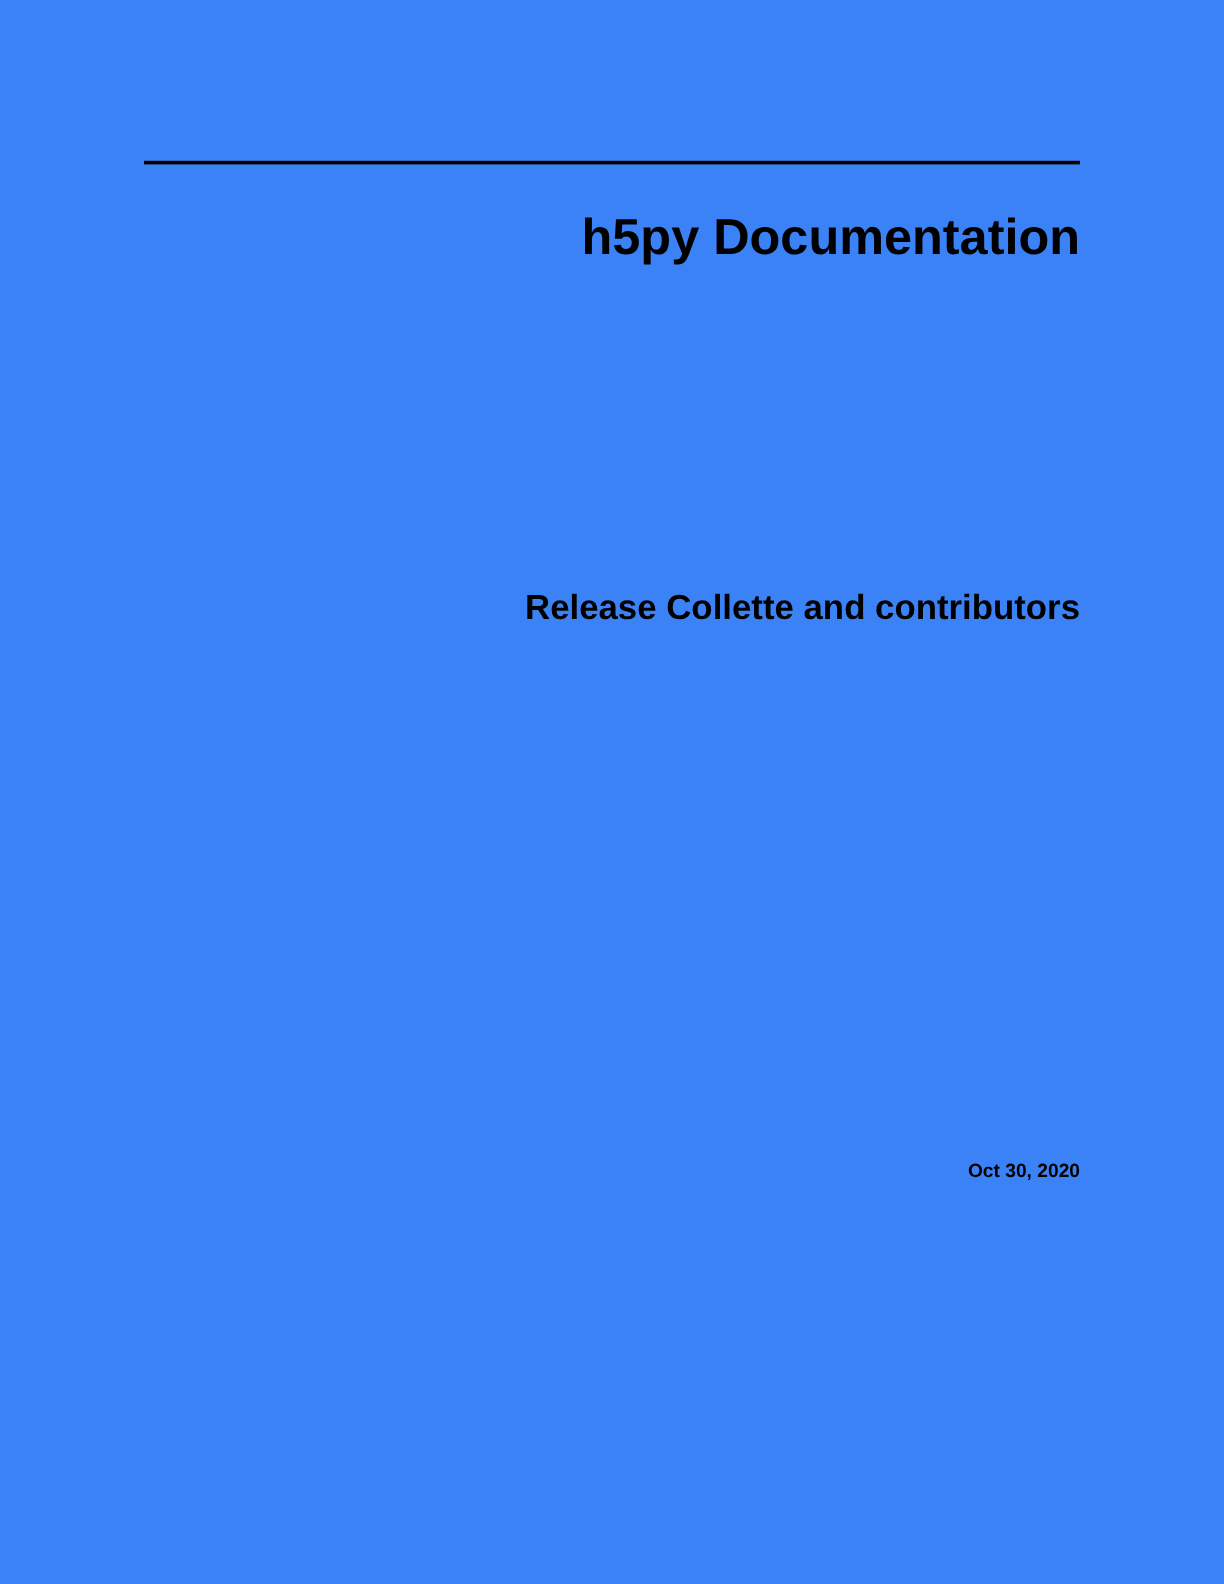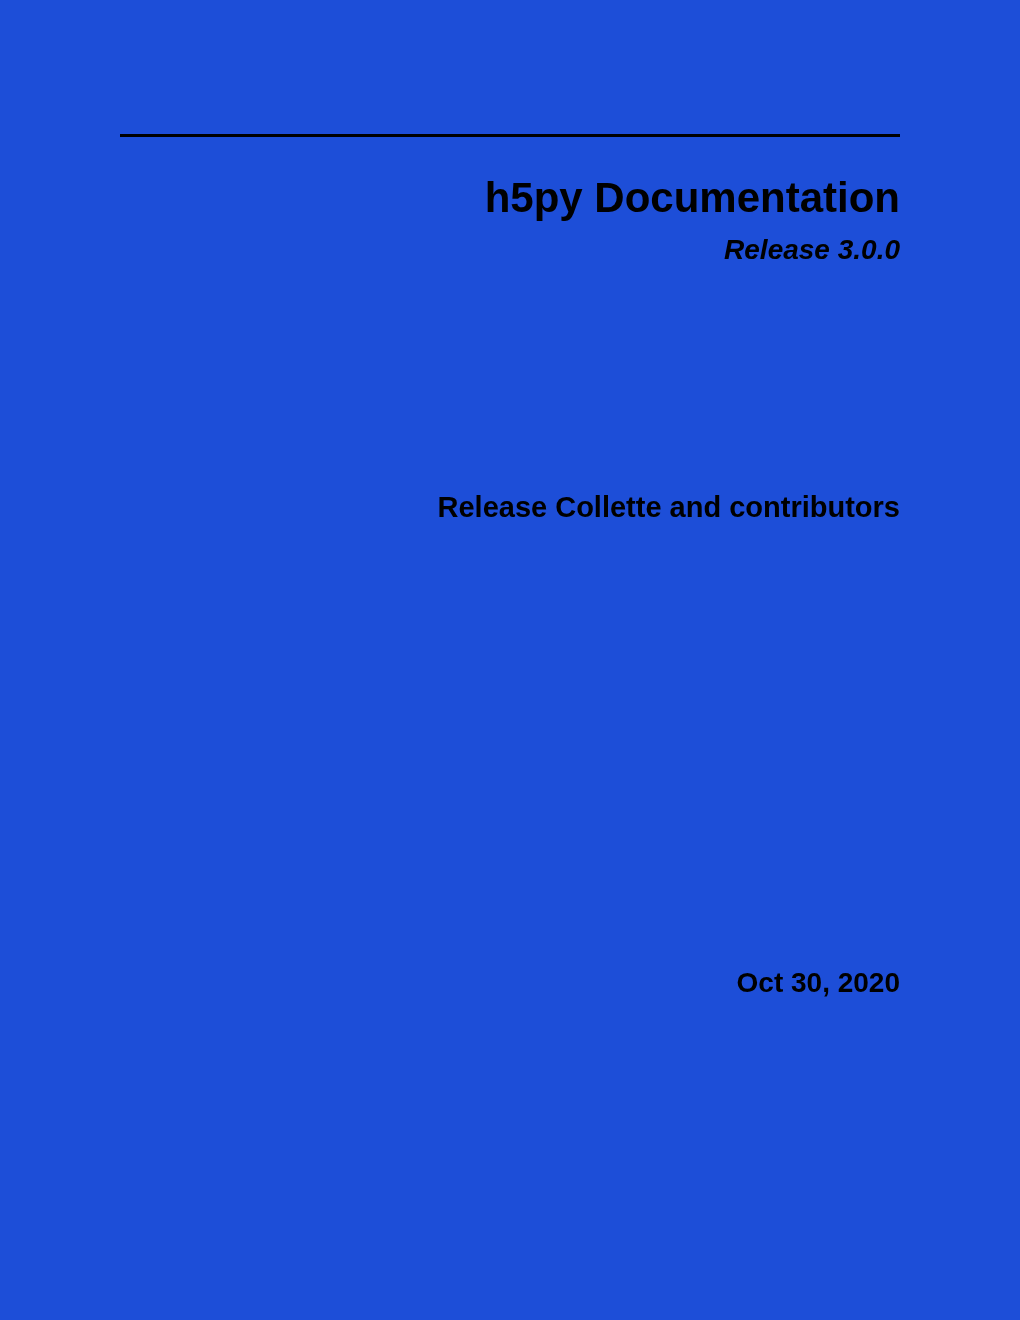--- a/index.html
+++ b/index.html
@@ -4,21 +4,21 @@
 <style>
   * { margin: 0; padding: 0; box-sizing: border-box; }
   html, body {
     background: #ffffff;
     font-family: "Liberation Sans", sans-serif;
   }
   .page {
     position: relative;
     width: 1020px;
     height: 1320px;
-    background: #1d4ed8;
+    background: #3b82f6;
     overflow: hidden;
   }
   .top-rule {
     position: absolute;
     left: 120px;
     top: 134px;
     width: 780px;
     height: 3px;
     background: #000000;
   }
@@ -53,30 +53,29 @@
     font-weight: bold;
     color: #000000;
     line-height: 1.1;
     text-align: right;
     white-space: nowrap;
   }
   .doc-date {
     position: absolute;
     top: 968px;
     right: 120px;
-    font-size: 28px;
+    font-size: 16px;
     font-weight: bold;
     color: #000000;
     line-height: 1.1;
     text-align: right;
     white-space: nowrap;
   }
 </style>
 </head>
 <body>
 
 <div class="page">
   <div class="top-rule"></div>
   <div class="doc-title">h5py Documentation</div>
-  <div class="doc-release">Release 3.0.0</div>
   <div class="doc-author">Release Collette and contributors</div>
   <div class="doc-date">Oct 30, 2020</div>
 </div>
 
 </body></html>

